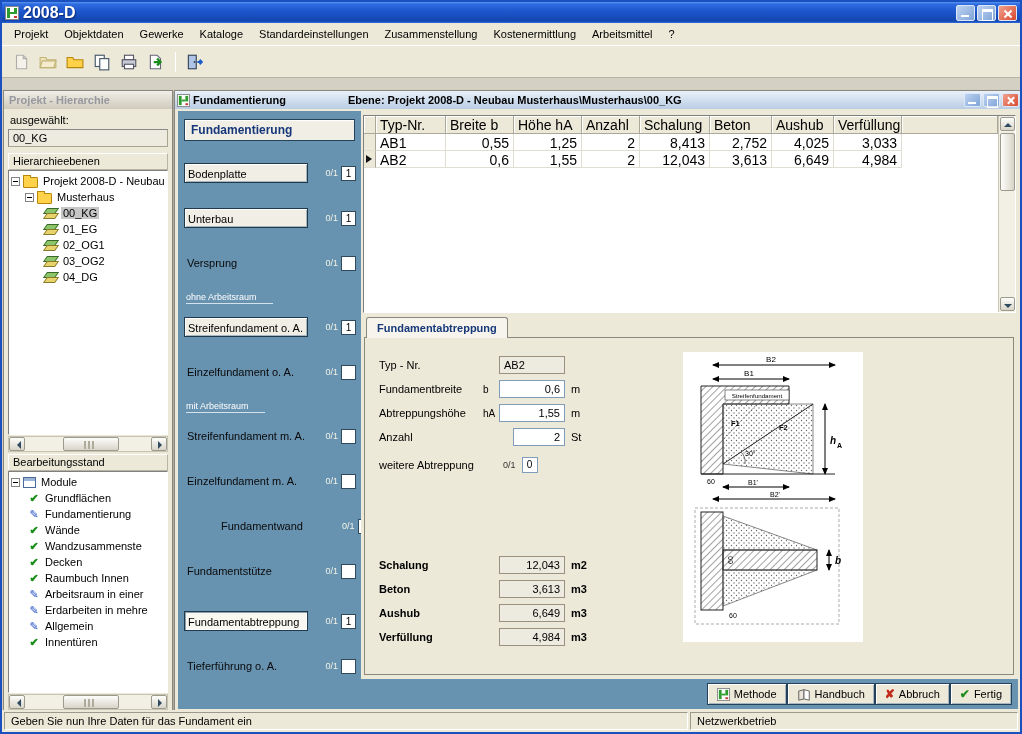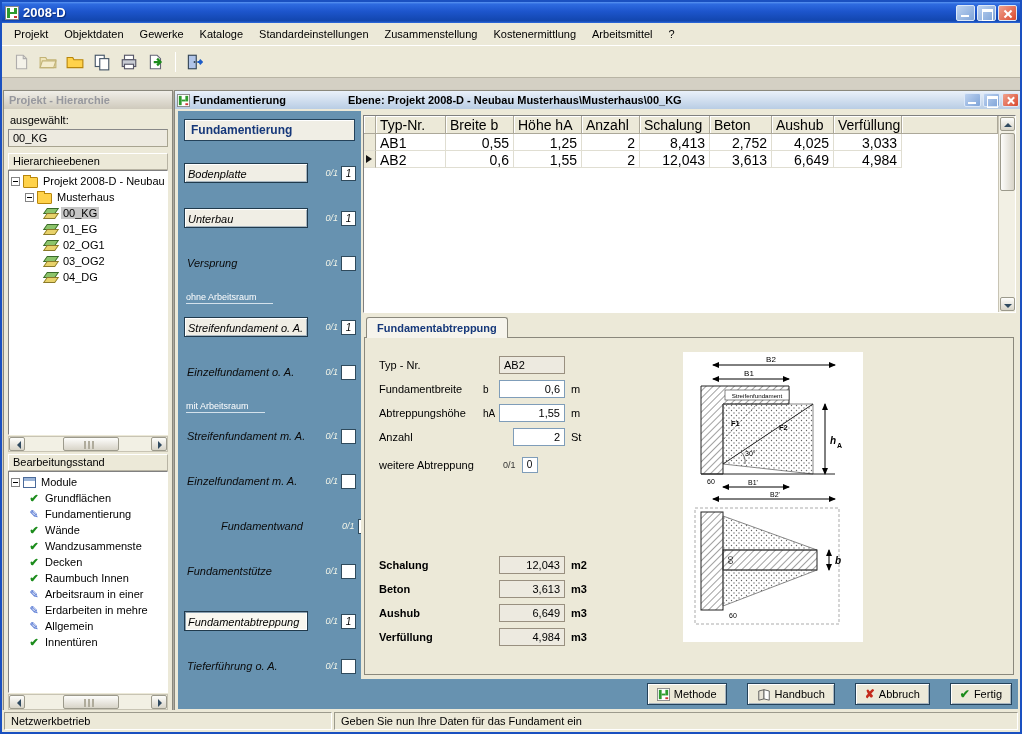--- a/index.html
+++ b/index.html
@@ -2,21 +2,21 @@
 <html><head>
 <meta charset="utf-8">
 <style>
   *{margin:0;padding:0;box-sizing:border-box;font-family:"Liberation Sans",sans-serif;}
   html,body{background:#9AA8B8;}
   .app{position:relative;width:1022px;height:734px;background:#D4D0C4;border:2px solid #1A50C0;overflow:hidden;}
 
   
   .titlebar{position:absolute;left:0;top:0;right:0;height:21px;display:flex;align-items:center;padding:0 3px;
     background:linear-gradient(180deg,#5A95F2 0%,#2E6BE0 10%,#1D55CC 45%,#1246AE 90%,#2E6BE0 100%);}
-  .titlebar .ttext{color:#fff;font-weight:bold;font-size:13px;margin-left:4px;text-shadow:1px 1px 1px #0A2C78;flex:1;}
+  .titlebar .ttext{color:#fff;font-weight:bold;font-size:16px;margin-left:4px;text-shadow:1px 1px 1px #0A2C78;flex:1;}
   .ctl{width:19px;height:16px;border-radius:2px;margin-left:2px;position:relative;border:1px solid #DCE8F8;
     background:linear-gradient(135deg,#BDD2F0,#7FA4D8);flex:none;cursor:default;}
   .ctl.close{background:linear-gradient(135deg,#F0A28E,#D9482E);}
   .ctl.min::after{content:"";position:absolute;left:4px;bottom:3px;width:8px;height:2px;background:#fff;}
   .ctl.max::after{content:"";position:absolute;left:4px;top:3px;width:9px;height:8px;border:1px solid #fff;border-top-width:3px;}
   .ctl.close::before,.ctl.close::after{content:"";position:absolute;left:8px;top:3px;width:2px;height:10px;background:#fff;}
   .ctl.close::before{transform:rotate(45deg);} .ctl.close::after{transform:rotate(-45deg);}
 
   
   .menubar{position:absolute;left:0;top:21px;right:0;height:23px;background:#ECE9D8;display:flex;align-items:center;padding-left:4px;border-bottom:1px solid #fff;}
@@ -76,21 +76,21 @@
   .hsb .thumb{position:absolute;left:30%;width:56px;top:0;height:14px;background:linear-gradient(#FDFDFB,#D8D4C8);border:1px solid #9C9A8C;border-radius:2px;}
   .hsb .thumb::after{content:"";position:absolute;left:24px;top:3px;width:2px;height:8px;background:#B0AC9C;box-shadow:4px 0 0 #B0AC9C,-4px 0 0 #B0AC9C;}
 
   
   .modwin{left:172px;top:12px;width:848px;height:623px;}
   .modwin-body{position:absolute;left:1px;top:18px;right:1px;bottom:1px;background:#ECE9D8;}
   .levellbl{font-weight:bold;font-size:11px;color:#000;margin-left:62px;flex:1;}
 
   .bluepane{position:absolute;left:2px;top:2px;width:183px;bottom:32px;background:#6792B0;padding-top:6px;overflow:hidden;}
   .sb-head{margin:2px 6px 16px 6px;height:22px;background:#F0EEE5;border:1px solid #24425A;box-shadow:inset 1px 1px 0 #fff;display:flex;align-items:center;padding-left:6px;font-weight:bold;font-size:12px;color:#16387A;}
-  .sb-row{display:flex;align-items:center;margin:0 5px 13px 6px;height:32px;font-style:italic;}
+  .sb-row{display:flex;align-items:center;margin:0 5px 13px 6px;height:32px;}
   .sb-name{width:124px;font-size:11px;line-height:18px;height:20px;padding:1px 3px;flex:none;overflow:hidden;white-space:nowrap;}
   .sb-name.btn{background:#F0EEE5;border:1px solid #203A4C;box-shadow:inset 1px 1px 0 #fff,inset -1px -1px 0 #A8B6C0;}
   .sb-name.btn.active{background:#F8F7F0;box-shadow:inset 1px 1px 0 #8AA0B0,inset -1px -1px 0 #fff;}
   .sb-name.flat{color:#0A0A0A;}
   .sb-ratio{font-size:9px;color:#F2F4E8;margin-left:auto;margin-right:3px;}
   .sb-count{width:15px;height:15px;background:#fff;border:1px solid #2F4A5C;font-size:10px;text-align:center;line-height:13px;flex:none;}
   .sb-group{color:#fff;font-size:9px;margin:0 0 7px 8px;padding:0 16px 1px 0;border-bottom:1px solid #D4E2EC;width:max-content;}
 
   
   .gridwrap{position:absolute;left:187px;top:6px;right:4px;height:198px;border:1px solid #808080;border-bottom-color:#fff;border-right-color:#fff;background:#fff;}
@@ -121,21 +121,21 @@
   .field.ro{background:#EDEAE0;border-color:#999080;}
   .field.left{text-align:left;}
   .funit{margin-left:6px;}
   .bold{font-weight:bold;}
   .tinyratio{font-size:9px;color:#333;margin-right:6px;}
   .smallbox{width:16px;height:16px;border:1px solid #7F9DB9;background:#fff;font-size:10px;text-align:center;line-height:14px;flex:none;}
 
   .diagram{position:absolute;left:318px;top:14px;width:180px;height:290px;background:#fff;}
 
   
-  .bbar{position:absolute;left:2px;right:2px;bottom:2px;height:30px;background:#6792B0;display:flex;align-items:center;justify-content:flex-end;gap:20px;padding-right:6px;}
+  .bbar{position:absolute;left:2px;right:2px;bottom:2px;height:30px;background:#6792B0;display:flex;align-items:center;justify-content:flex-end;gap:0;padding-right:6px;}
   .bbtn{height:22px;background:#ECE9D8;border:1px solid #24425A;box-shadow:inset 1px 1px 0 #fff,inset -1px -1px 0 #A8B6C0;display:flex;align-items:center;gap:4px;font-size:11px;padding:0 9px;}
   .bico{font-size:12px;font-weight:bold;line-height:12px;}
   .bico.red{color:#C42A1C;} .bico.green{color:#1C8C1C;}
 
   
   .status{position:absolute;left:0;right:0;bottom:0;height:22px;background:#ECE9D8;display:flex;gap:2px;padding:2px;}
   .scell{border:1px solid;border-color:#9C9A8C #FFF #FFF #9C9A8C;background:#ECE9D8;font-size:11px;display:flex;align-items:center;padding:0 6px;}
   .scell.l{width:684px;} .scell.r{flex:1;}
 </style>
 </head>
@@ -595,17 +595,17 @@
             <span class="bico green">✔</span>
             <span>Fertig</span>
           </span>
         </div>
 
       </div>
     </div>
   </div>
 
   <div class="status">
+    <div class="scell l">Geben Sie nun Ihre Daten für das Fundament ein</div>
     <div class="scell r">Netzwerkbetrieb</div>
-    <div class="scell l">Geben Sie nun Ihre Daten für das Fundament ein</div>
   </div>
 
 </div>
 
 </body></html>

